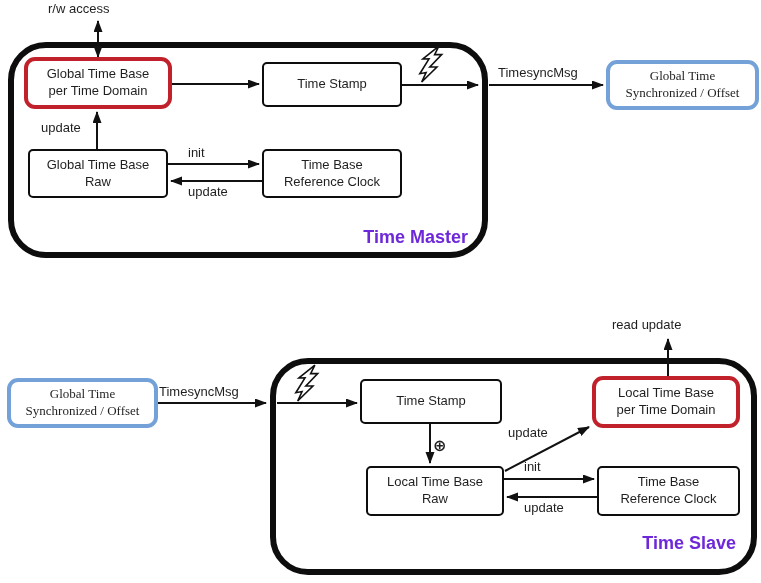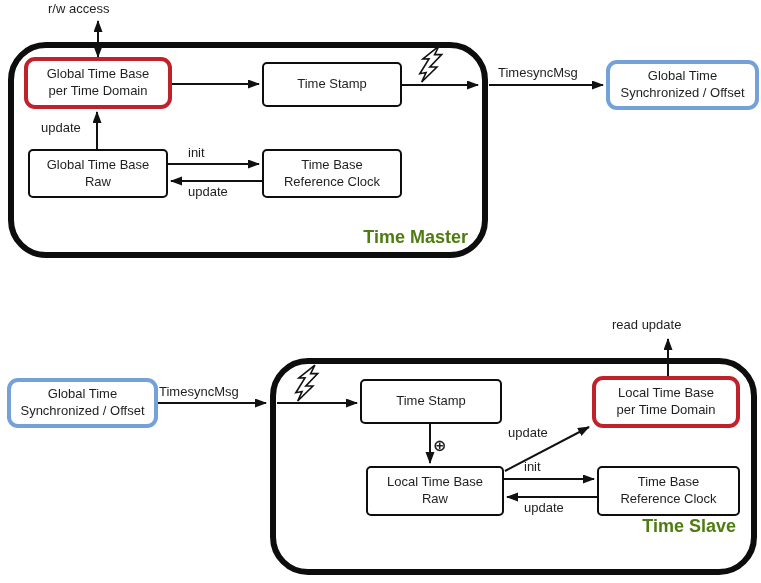--- a/index.html
+++ b/index.html
@@ -23,21 +23,21 @@
   
   svg.overlay{position:absolute;left:0;top:0;z-index:2;}
   .edge{stroke:var(--line);stroke-width:2;fill:none;}
   .bolt{fill:#ffffff;stroke:var(--line);stroke-width:1.6;stroke-linejoin:miter;}
 
   
   .node{position:absolute;z-index:3;background:#ffffff;border:2.5px solid var(--box-border);
         border-radius:5px;display:flex;flex-direction:column;align-items:center;justify-content:center;
         font-size:13px;line-height:1.3;text-align:center;}
   .node-red{border:4px solid var(--red-border);border-radius:11px;}
-  .node-blue{border:4px solid var(--blue-border);border-radius:11px;}
+  .node-blue{border:4px solid var(--blue-border);border-radius:11px;font-family:Liberation Serif, serif;}
 
   .m-domain{left:24px;top:57px;width:148px;height:52px;}
   .m-stamp{left:262px;top:62px;width:140px;height:45px;}
   .m-raw{left:28px;top:149px;width:140px;height:49px;}
   .m-clock{left:262px;top:149px;width:140px;height:49px;}
   .m-sync{left:606px;top:60px;width:153px;height:50px;}
 
   .s-sync{left:7px;top:378px;width:151px;height:50px;}
   .s-stamp{left:360px;top:379px;width:142px;height:45px;}
   .s-domain{left:592px;top:376px;width:148px;height:52px;}
@@ -51,23 +51,23 @@
   .m-init{left:188px;top:145px;width:50px;}
   .m-update2{left:188px;top:184px;width:56px;}
   .m-timesync{left:498px;top:65px;width:104px;}
   .s-timesync{left:159px;top:384px;width:100px;}
   .s-read{left:612px;top:317px;width:100px;}
   .s-update-diag{left:508px;top:425px;width:56px;}
   .s-init{left:524px;top:459px;width:50px;}
   .s-update2{left:524px;top:500px;width:56px;}
   .s-oplus{left:433px;top:436px;width:22px;font-size:16px;font-weight:bold;}
 
-  .frame-title{position:absolute;z-index:3;font-size:18px;font-weight:bold;color:#4d7c0f;text-align:right;}
+  .frame-title{position:absolute;z-index:3;font-size:18px;font-weight:bold;color:#6d28d9;text-align:right;}
   .m-title{left:250px;top:227px;width:218px;}
-  .s-title{left:490px;top:516px;width:246px;}
+  .s-title{left:490px;top:533px;width:246px;}
 </style>
 </head>
 <body>
 
 <div class="stage">
 
   <div class="frame master-frame"></div>
   <div class="frame slave-frame"></div>
 
   <svg class="overlay" width="761" height="583" viewBox="0 0 761 583">

